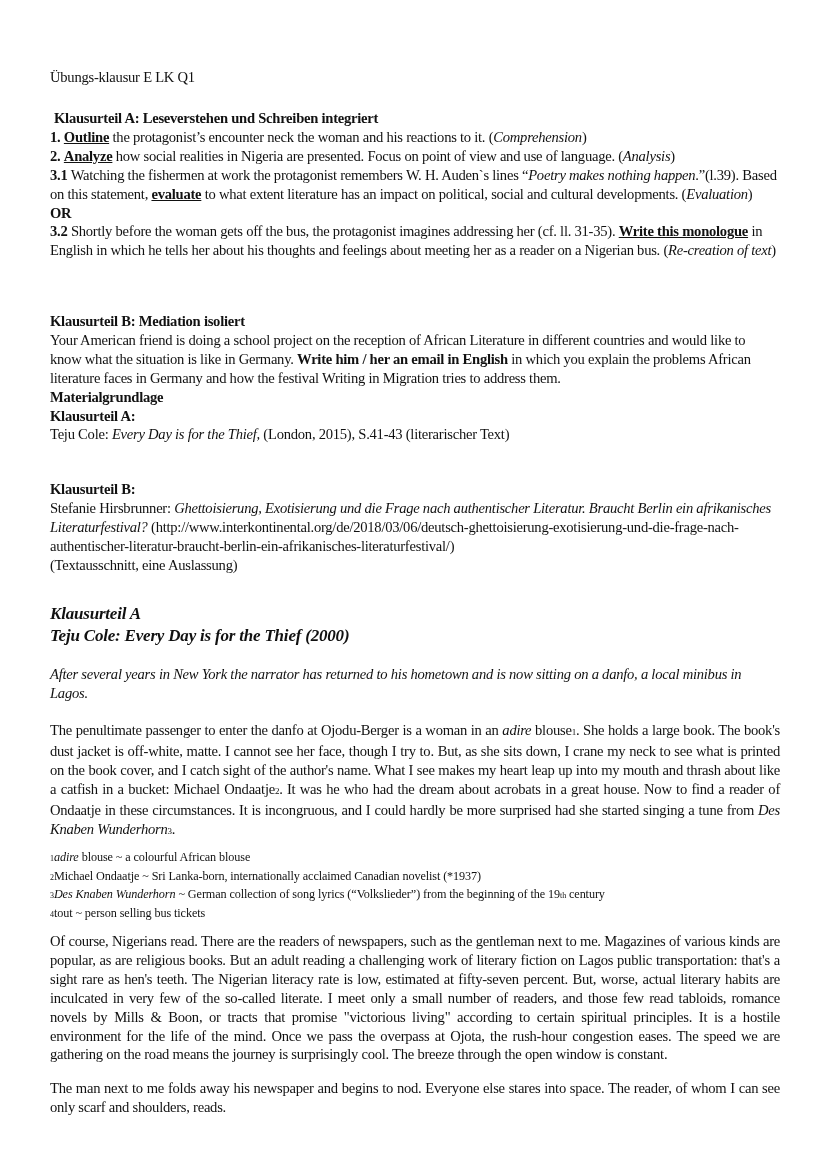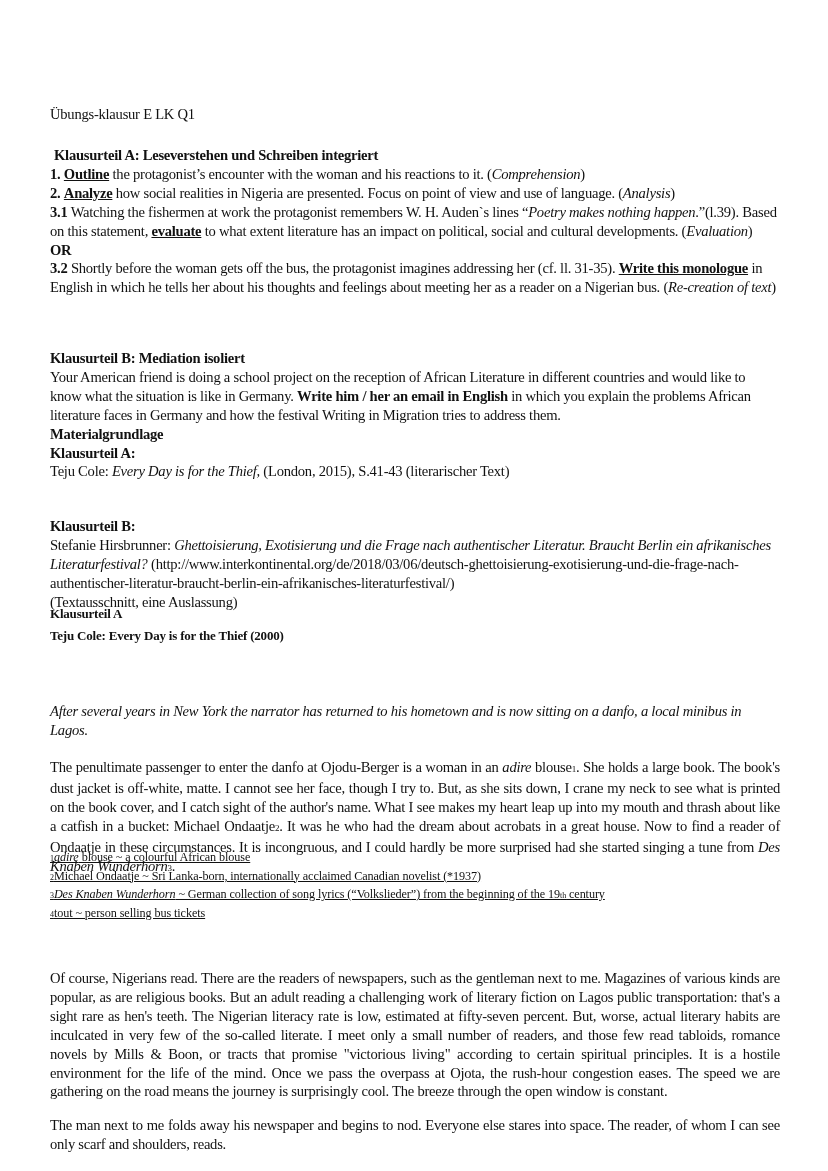--- a/index.html
+++ b/index.html
@@ -2,41 +2,41 @@
 <html><head>
   <meta charset="utf-8">
   <style>
     html, body { margin: 0; padding: 0; background: #ffffff; }
     body {
       width: 828px; height: 1171px; overflow: hidden; position: relative;
       font-family: "Liberation Serif", "DejaVu Serif", serif;
       color: #111111;
     }
     .page { position: absolute; left: 50px; top: 0; width: 730px; }
-    .t { font-size: 14.6px; line-height: 18.9px; letter-spacing: -0.25px; margin-top: 37px; }
+    .t { font-size: 14.6px; line-height: 18.9px; letter-spacing: -0.25px; }
     .blk { position: absolute; left: 0; width: 730px; }
     .b { font-weight: bold; }
     .u { text-decoration: underline; text-align: right; }
     .i { font-style: italic; }
-    .h2 { font-size: 13px; font-weight: bold; line-height: 22px; letter-spacing: -0.2px; }
+    .h2 { font-size: 17px; font-weight: bold; line-height: 22px; letter-spacing: -0.2px; font-style: italic; }
     .just { text-align: justify; text-align-last: left; }
-    .fn { font-size: 12.2px; line-height: 16.5px; letter-spacing: -0.1px; text-decoration: underline; }
+    .fn { font-size: 12.2px; line-height: 16.5px; letter-spacing: -0.1px; }
     .fn .n { font-size: 8px; vertical-align: baseline; }
     .sub { font-size: 9px; }
   </style>
 </head>
 <body>
 
 <div class="page">
 
   <div class="blk t" style="top:68px;">Übungs-klausur E LK Q1</div>
 
   <div class="blk t" style="top:109px;">
     <div class="b" style="padding-left:4px;">Klausurteil A: Leseverstehen und Schreiben integriert</div>
-    <div><span class="b">1.</span> <span class="b u">Outline</span><span> the protagonist’s encounter with the woman and his reactions to it. (</span><span class="i">Comprehension</span><span>)</span></div>
+    <div><span class="b">1.</span> <span class="b u">Outline</span><span> the protagonist’s encounter neck the woman and his reactions to it. (</span><span class="i">Comprehension</span><span>)</span></div>
     <div><span class="b">2.</span> <span class="b u">Analyze</span><span> how social realities in Nigeria are presented. Focus on point of view and use of language. (</span><span class="i">Analysis</span><span>)</span></div>
     <div><span class="b">3.1</span><span> Watching the fishermen at work the protagonist remembers W. H. Auden`s lines “</span><span class="i">Poetry makes nothing happen</span><span>.”(l.39). Based on this statement, </span><span class="b u">evaluate</span><span> to what extent literature has an impact on political, social and cultural developments. (</span><span class="i">Evaluation</span><span>)</span></div>
     <div class="b">OR</div>
     <div><span class="b">3.2</span><span> Shortly before the woman gets off the bus, the protagonist imagines addressing her (cf. ll. 31-35). </span><span class="b u">Write this monologue</span><span> in English in which he tells her about his thoughts and feelings about meeting her as a reader on a Nigerian bus. (</span><span class="i">Re-creation of text</span><span>)</span></div>
   </div>
 
   <div class="blk t" style="top:312px;">
     <div class="b">Klausurteil B: Mediation isoliert</div>
     <div><span>Your American friend is doing a school project on the reception of African Literature in different countries and would like to know what the situation is like in Germany. </span><span class="b">Write him / her an email in English</span><span> in which you explain the problems African literature faces in Germany and how the festival Writing in Migration tries to address them.</span></div>
     <div class="b">Materialgrundlage</div>

